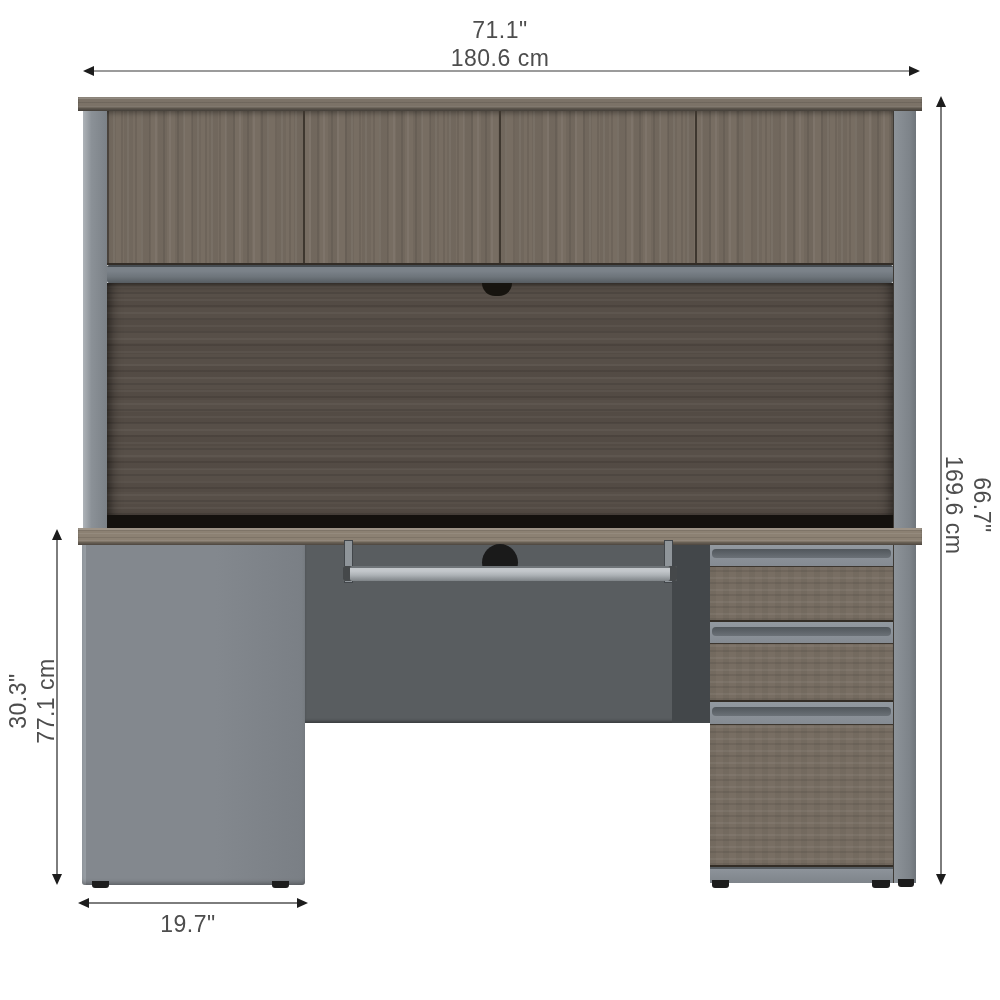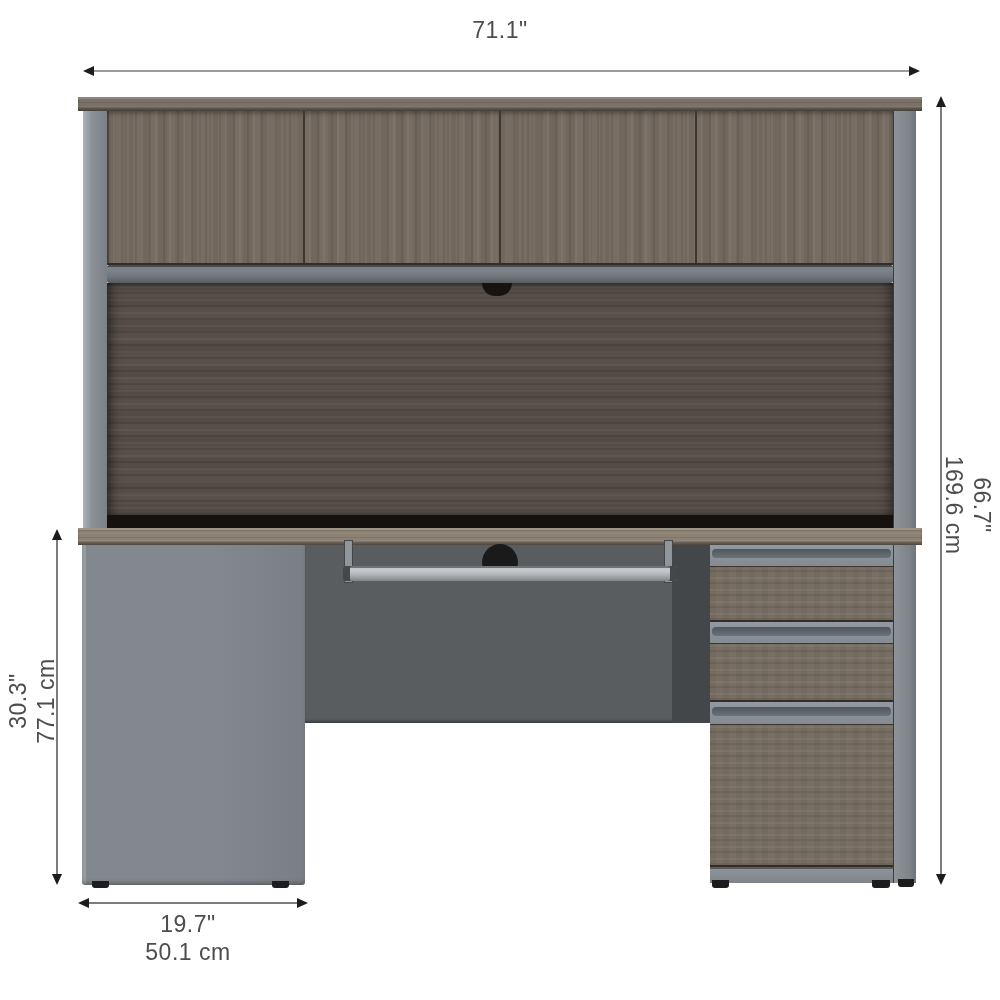--- a/index.html
+++ b/index.html
@@ -112,20 +112,21 @@
     <div class="abs wood-drawer" style="left:0;top:179px;width:183px;height:143px;border-top:1px solid #3c362f;border-bottom:2px solid #332d26;box-sizing:border-box;"></div>
     <div class="abs" style="left:0;top:322px;width:183px;height:16px;background:linear-gradient(180deg,#565c61 0 2px,#8d939a 2px,#7e848a 100%);"></div>
   </div>
   <div class="abs stile-r" style="left:893px;top:545px;width:22px;height:338px;"></div>
   <div class="abs" style="left:712px;top:880px;width:17px;height:8px;background:#1c1c1c;border-radius:0 0 3px 3px;"></div>
   <div class="abs" style="left:872px;top:880px;width:18px;height:8px;background:#1c1c1c;border-radius:0 0 3px 3px;"></div>
   <div class="abs" style="left:898px;top:879px;width:16px;height:8px;background:#1c1c1c;border-radius:0 0 3px 3px;"></div>
 
   <div class="abs dim-label" style="left:78px;top:16px;width:844px;">
     <div>71.1"</div>
+    <div>180.6 cm</div>
   </div>
   <div class="abs dim-line-light" style="left:92px;top:70px;width:817px;height:2px;"></div>
   <div class="abs ah ah-left" style="left:83px;top:66px;"></div>
   <div class="abs ah ah-right" style="left:909px;top:66px;"></div>
 
   <div class="abs dim-line" style="left:940px;top:103px;width:2px;height:771px;"></div>
   <div class="abs ah ah-up" style="left:936px;top:96px;"></div>
   <div class="abs ah ah-down" style="left:936px;top:874px;"></div>
   <div class="abs dim-label rot-wrap" style="left:968px;top:505px;transform:translate(-50%,-50%) rotate(90deg);">
     <div>66.7"</div>
@@ -138,16 +139,15 @@
   <div class="abs dim-label rot-wrap" style="left:32px;top:701px;transform:translate(-50%,-50%) rotate(-90deg);">
     <div>30.3"</div>
     <div>77.1 cm</div>
   </div>
 
   <div class="abs dim-line" style="left:87px;top:902px;width:213px;height:2px;"></div>
   <div class="abs ah ah-left" style="left:78px;top:898px;"></div>
   <div class="abs ah ah-right" style="left:297px;top:898px;"></div>
   <div class="abs dim-label" style="left:72px;top:910px;width:232px;">
     <div>19.7"</div>
-    <div>50.1 cm</div>
   </div>
 
 </div>
 
 </body></html>

